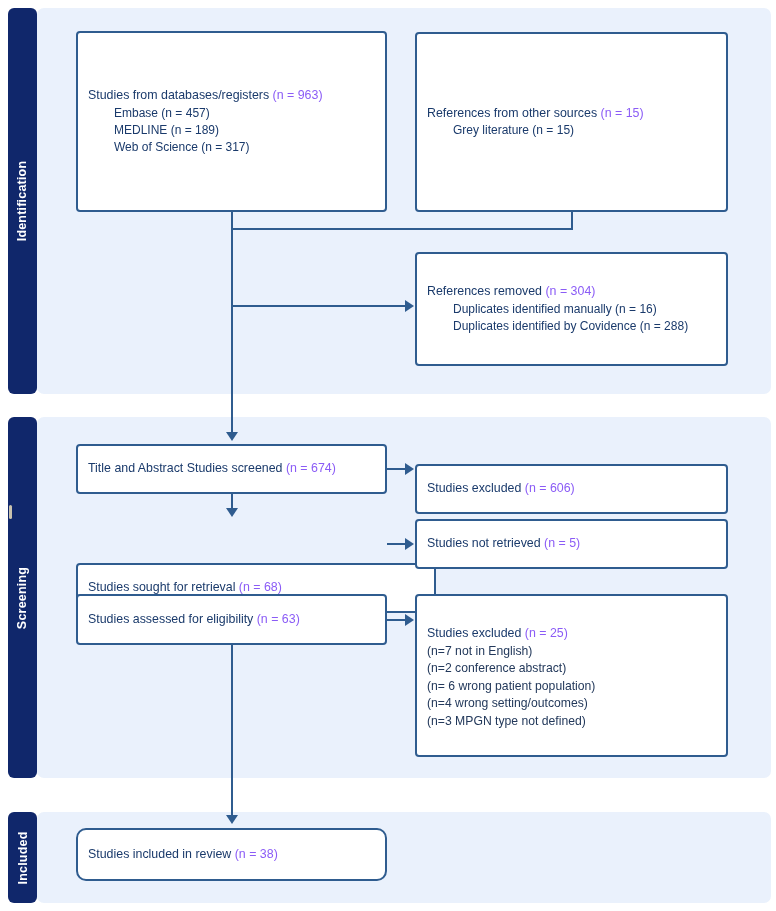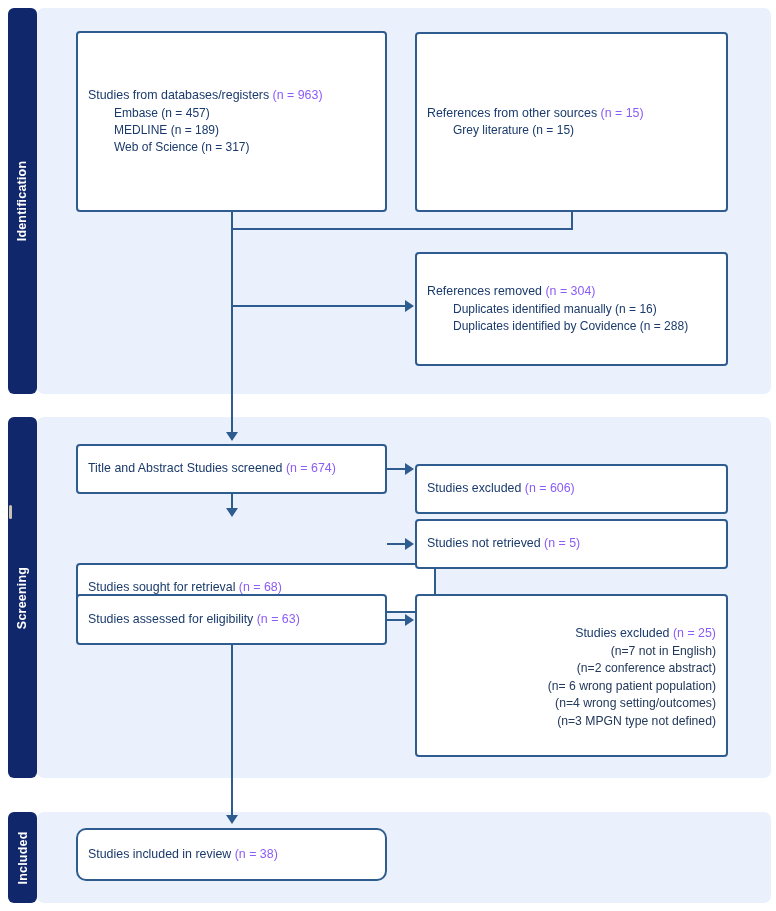--- a/index.html
+++ b/index.html
@@ -224,21 +224,21 @@
 
   <div class="flow-box" style="left:76px; top:594px; width:311px; height:51px;">
     <div class="box-inner">
       <div class="box-line">
         <span>Studies assessed for eligibility </span><span class="n-bold">(n = 63)</span>
       </div>
     </div>
   </div>
 
   <div class="flow-box" style="left:415px; top:594px; width:313px; height:163px;">
-    <div class="box-inner" style="padding-top:4px;text-align:right;">
+    <div class="box-inner" style="padding-top:4px;">
       <div class="box-line">
         <span>Studies excluded </span><span class="n-bold">(n = 25)</span>
       </div>
       <div class="box-line plain">(n=7 not in English)</div>
       <div class="box-line plain">(n=2 conference abstract)</div>
       <div class="box-line plain">(n= 6 wrong patient population)</div>
       <div class="box-line plain">(n=4 wrong setting/outcomes)</div>
       <div class="box-line plain">(n=3 MPGN type not defined)</div>
     </div>
   </div>

